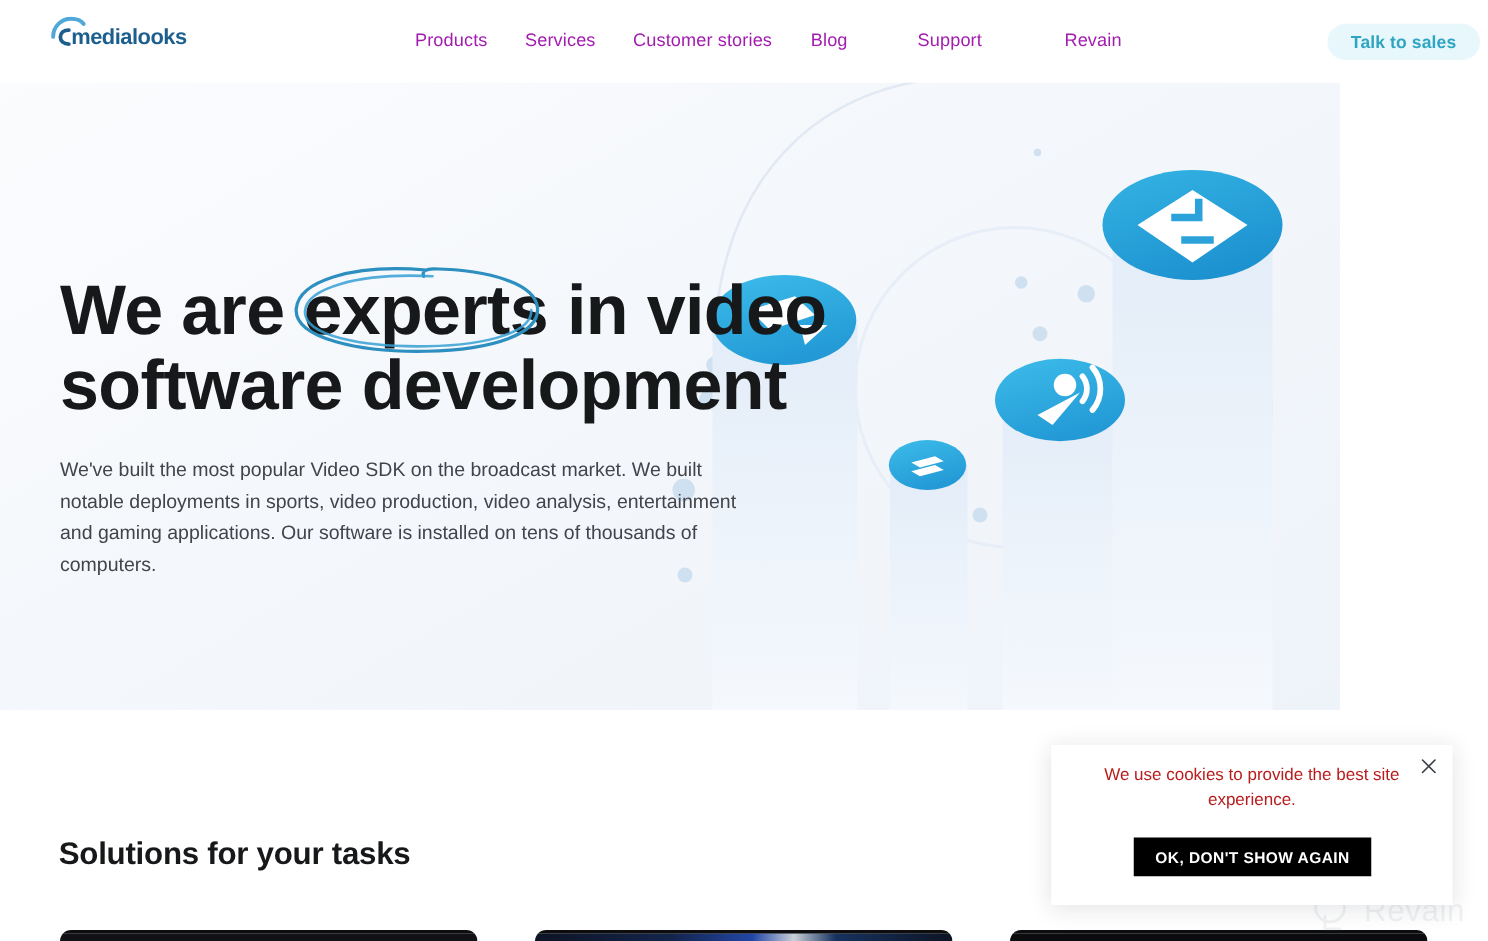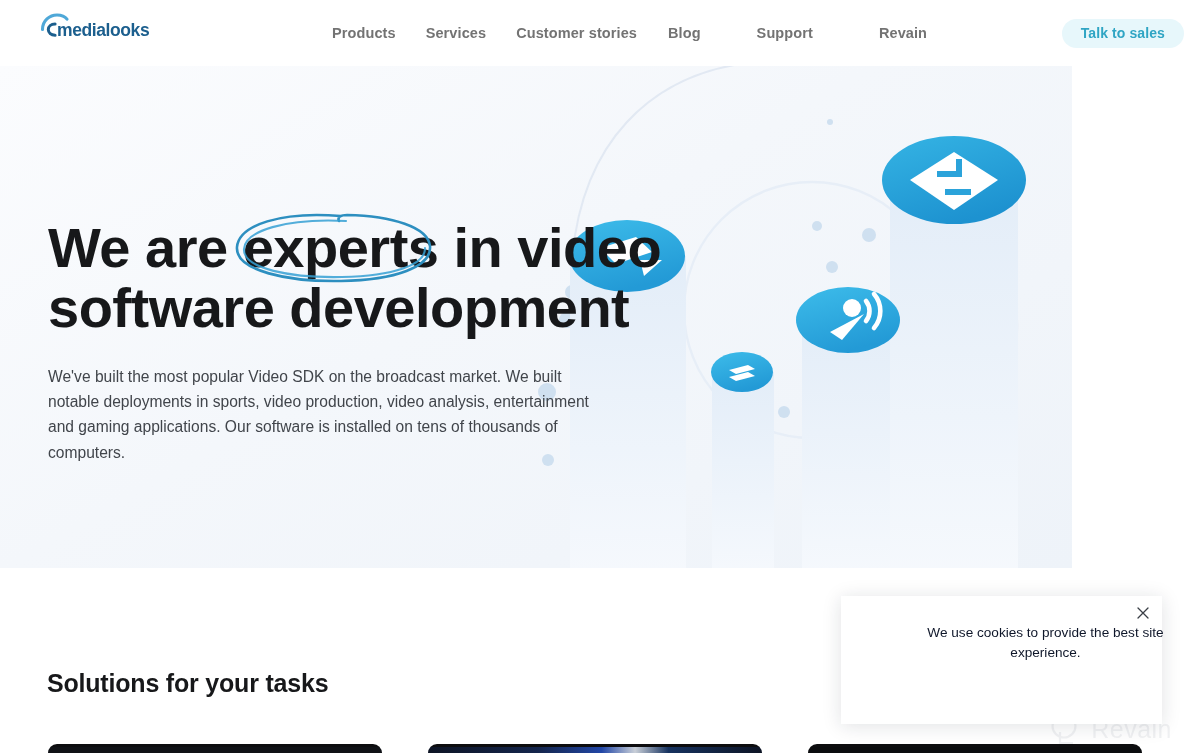--- a/index.html
+++ b/index.html
@@ -16,21 +16,21 @@
     position:absolute; top:0; left:16px; width:1190px; height:66px;
     background:#ffffff; z-index:40;
     display:flex; align-items:center;
   }
   .logo { position:absolute; left:22px; top:13px; width:124px; height:30px; display:block; }
   .nav {
     position:absolute; left:300px; top:0; height:66px;
     display:flex; align-items:center;
   }
   .nav-item {
-    color:#737373; font-size:14.5px; font-weight:700;
+    color:#a21caf; font-size:14.5px; font-weight:400;
     letter-spacing:.1px; cursor:pointer; white-space:nowrap;
   }
   .nav-item:nth-child(1){ margin-left:16px; }
   .nav-item:nth-child(2){ margin-left:30px; }
   .nav-item:nth-child(3){ margin-left:30px; }
   .nav-item:nth-child(4){ margin-left:31px; }
   .nav-item:nth-child(5){ margin-left:56px; }
   .nav-item:nth-child(6){ margin-left:66px; }
 
   .cta {
@@ -98,22 +98,22 @@
     font-size:25px; font-weight:400; color:#b9bec5; letter-spacing:.5px;
   }
 
   
   .cookie {
     position:absolute; left:841px; top:596px; width:321px; height:128px;
     background:#ffffff; z-index:50;
     box-shadow:0 2px 18px rgba(20,30,50,.13);
   }
   .cookie-text {
-    position:absolute; left:36px; top:27px; width:249px;
-    text-align:center; font-size:13.6px; line-height:1.48; color:#0f172a;margin-left:44px;
+    position:absolute; left:36px; top:14px; width:249px;
+    text-align:center; font-size:13.6px; line-height:1.48; color:#b91c1c;
   }
   .cookie-btn {
     position:absolute; left:66px; top:74px; width:190px; height:31px;
     background:#000000; color:#ffffff; border:none;
     font-family:"Liberation Sans", sans-serif;
     font-size:12.4px; font-weight:700; letter-spacing:.35px;
     cursor:pointer;
   }
   .cookie-close {
     position:absolute; right:9px; top:7px; width:20px; height:20px;
@@ -264,13 +264,14 @@
   <span class="wm-text">Revain</span>
 </div>
 
 <div class="cookie">
   <div class="cookie-close">
     <svg width="12" height="12" viewBox="0 0 12 12">
       <path d="M1 1 L11 11 M11 1 L1 11" stroke="currentColor" stroke-width="1.3" stroke-linecap="round"></path>
     </svg>
   </div>
   <div class="cookie-text">We use cookies to provide the best site experience.</div>
+  <button class="cookie-btn">OK, DON'T SHOW AGAIN</button>
 </div>
 
 </body></html>

